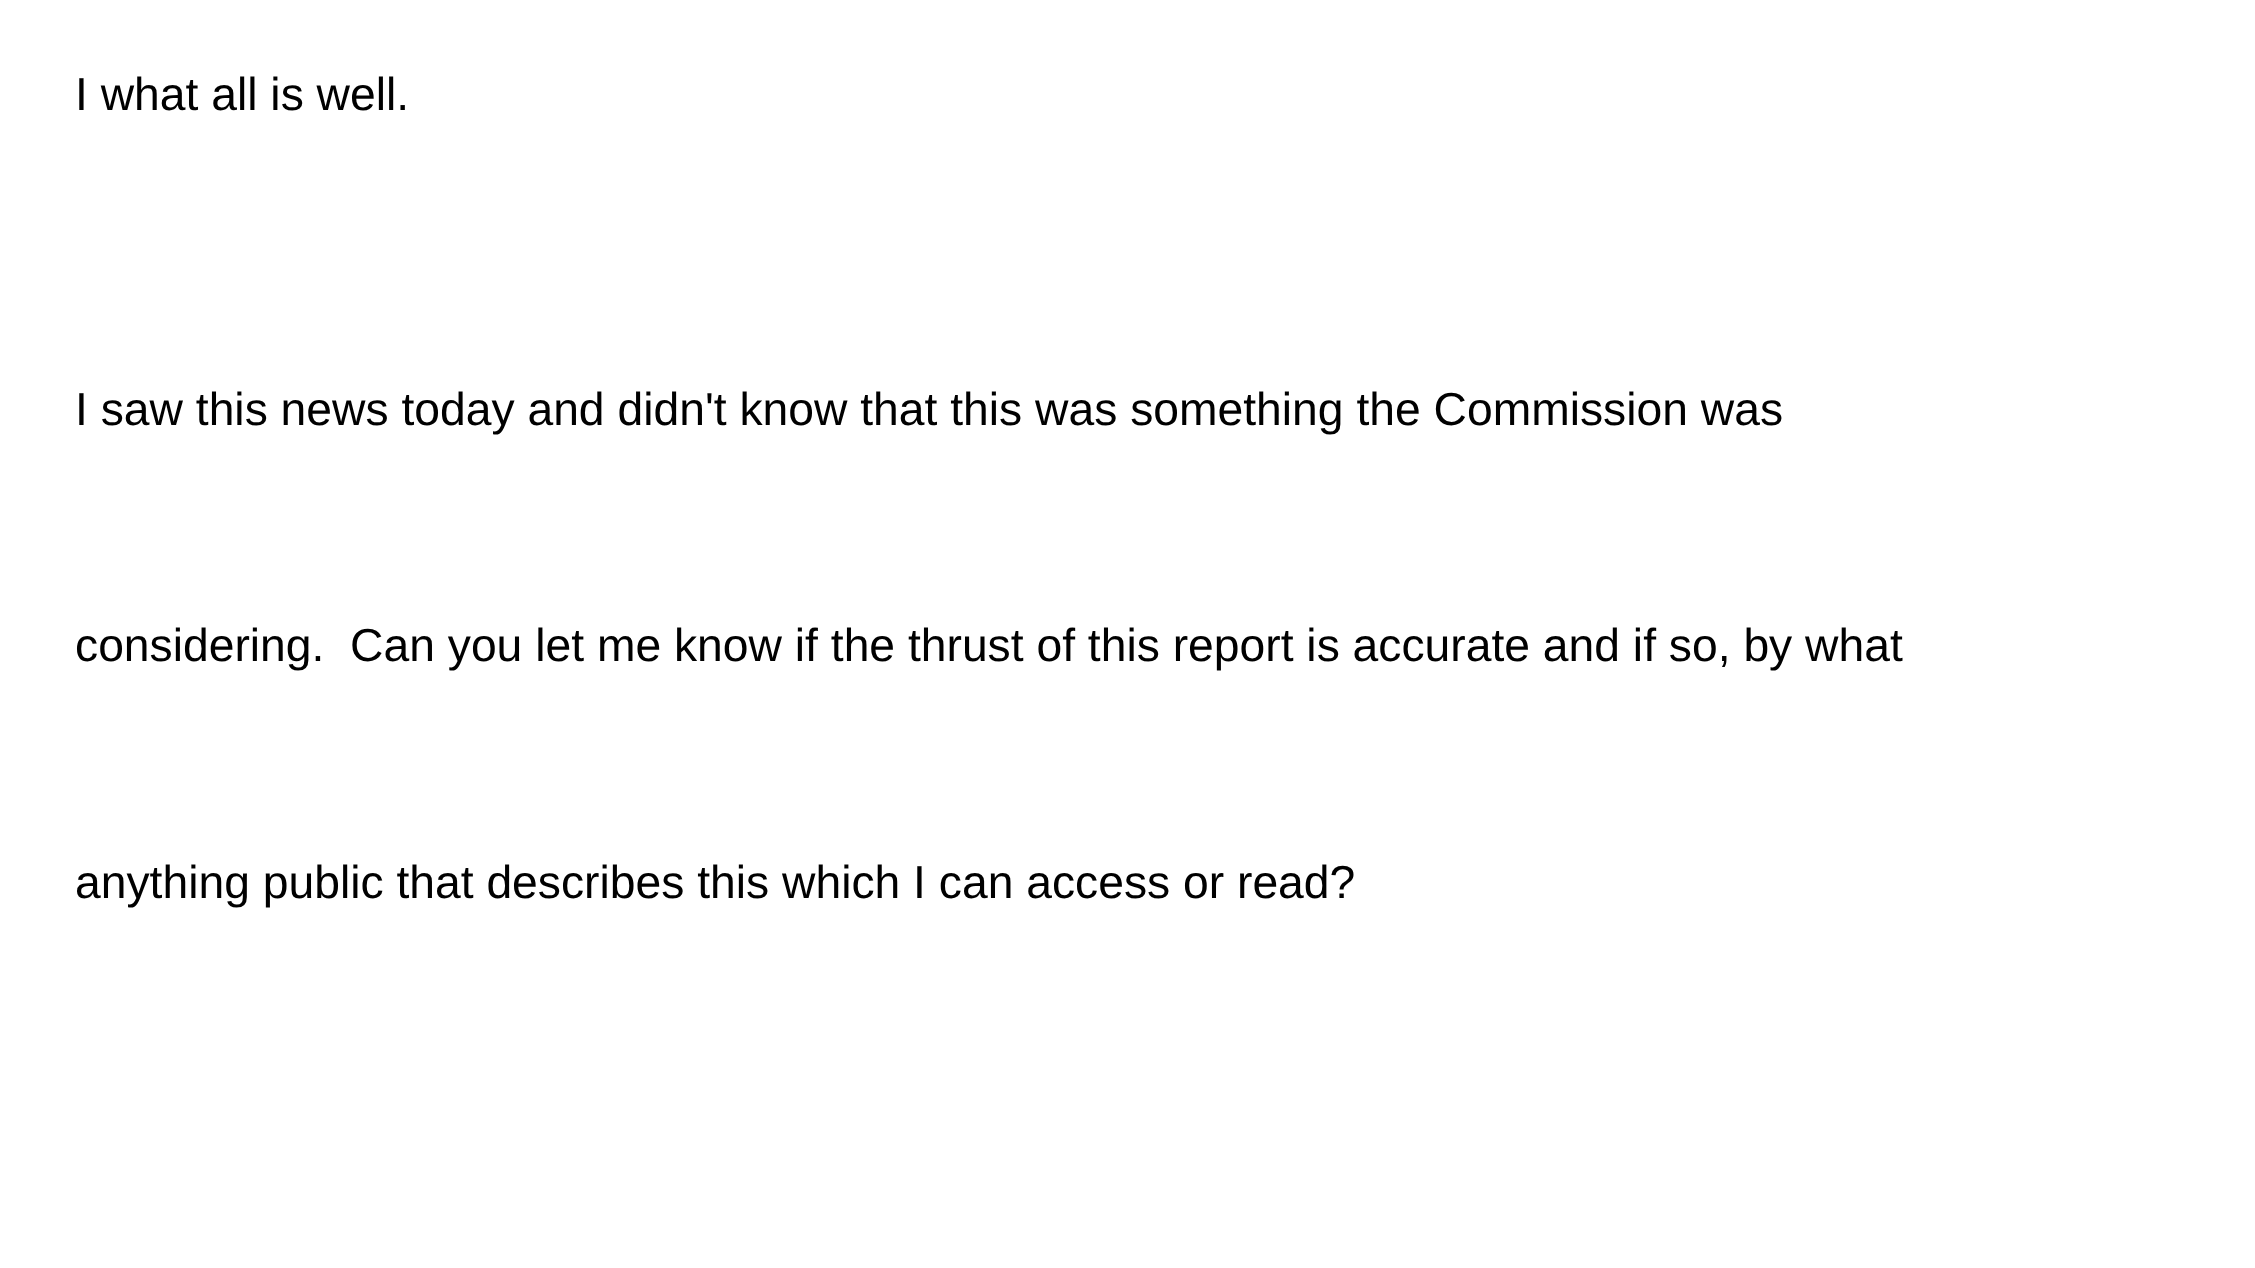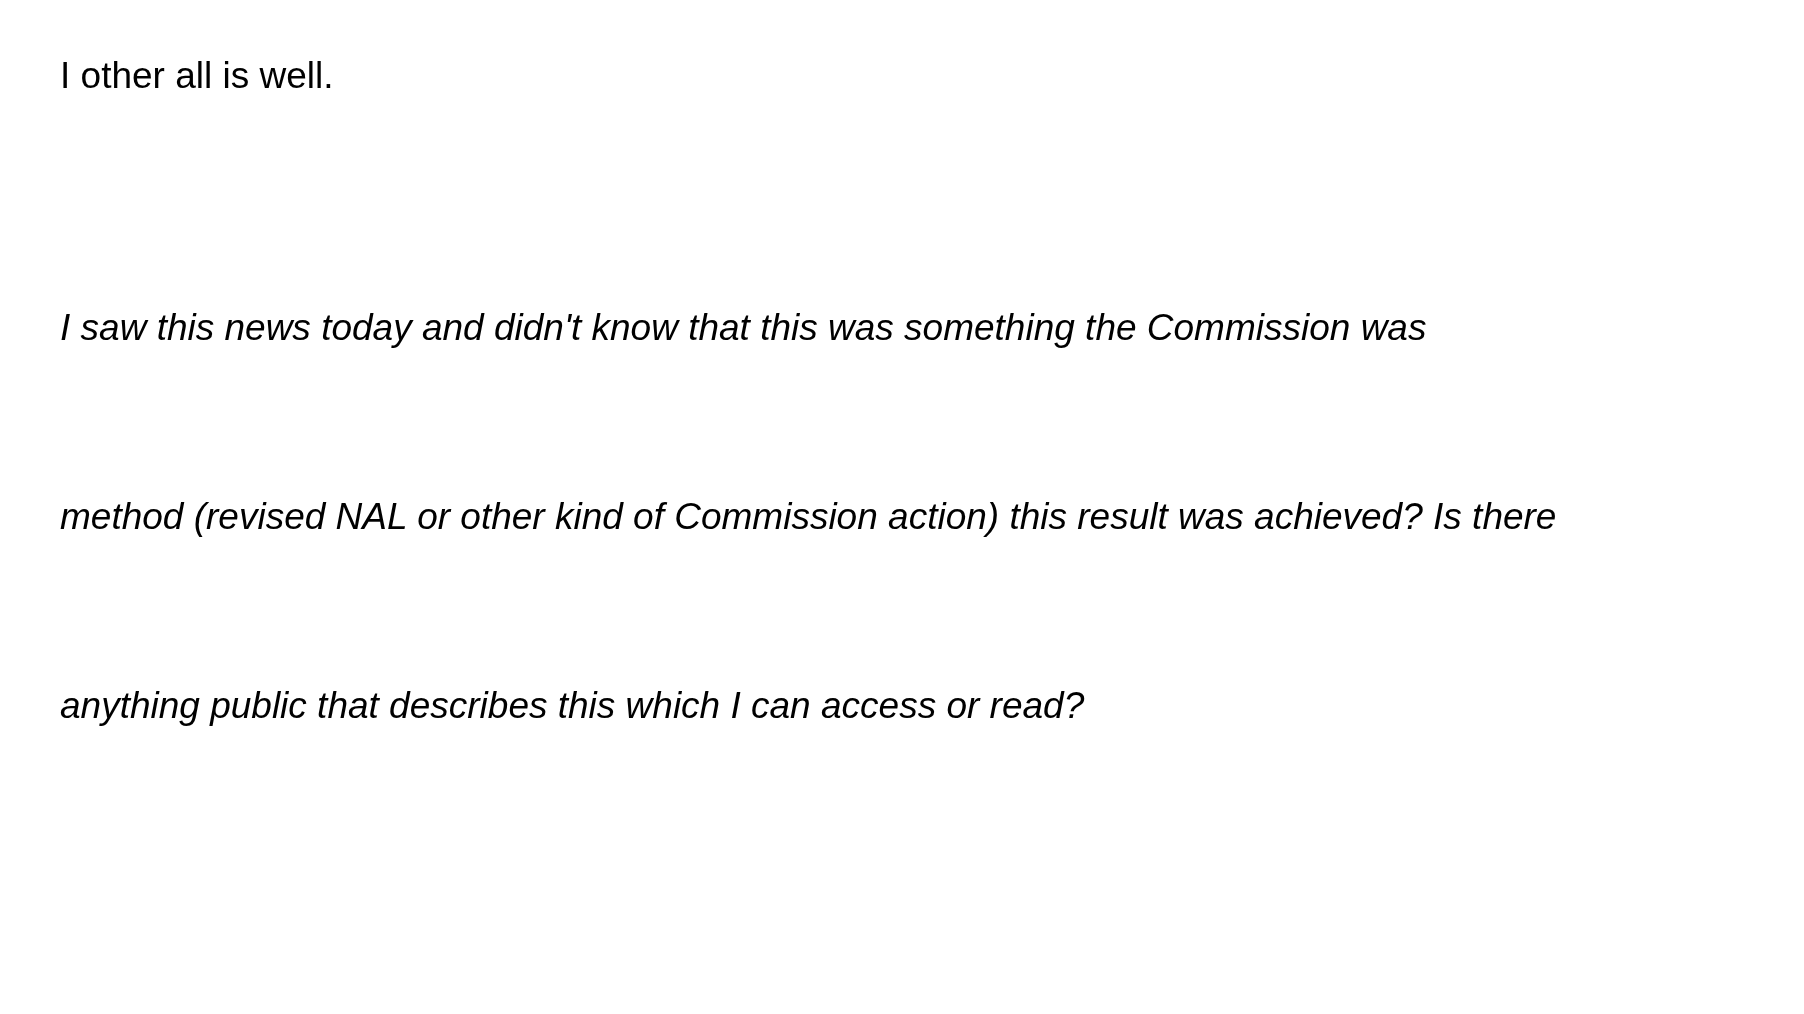--- a/index.html
+++ b/index.html
@@ -26,30 +26,29 @@
   .email-body {
     padding: 44px 40px 0 60px;
   }
   p.para {
     margin: 0 0 63px 0;
     white-space: pre-wrap;
   }
   .line {
     display: block;
     white-space: pre-wrap;
-    font-style: italic;
   }
 </style>
 </head>
 <body>
 
 <div class="email-body">
 
 
-  <p class="para">I other all is well.</p>
+  <p class="para">I what all is well.</p>
 
   <p class="para">
     <span class="line">I saw this news today and didn't know that this was something the Commission was</span>
-    <span class="line">method (revised NAL or other kind of Commission action) this result was achieved? Is there</span>
+    <span class="line">considering.  Can you let me know if the thrust of this report is accurate and if so, by what</span>
     <span class="line">anything public that describes this which I can access or read?</span>
   </p>
 
 </div>
 
 </body></html>

